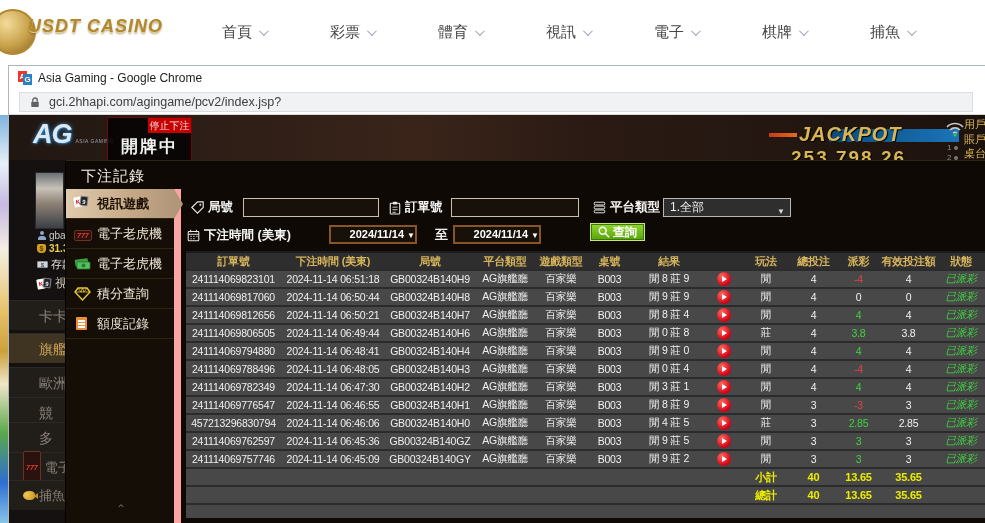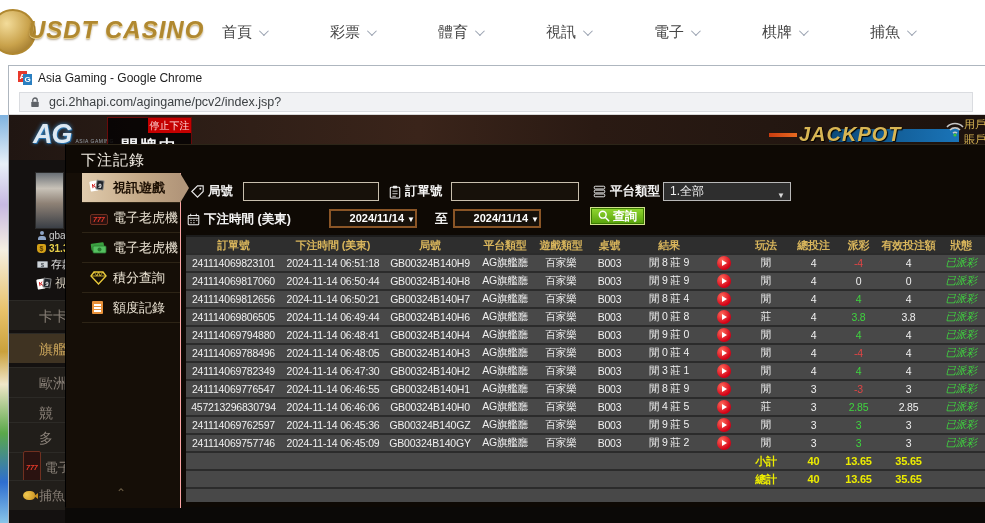--- a/index.html
+++ b/index.html
@@ -3,21 +3,21 @@
 <meta charset="utf-8">
 <style>
   * { margin:0; padding:0; box-sizing:border-box; }
   body { background:#fff; font-family:"Liberation Sans", sans-serif; }
   #screen { position:relative; width:985px; height:523px; overflow:hidden; background:#fff; }
 
   
   .topbar { position:absolute; left:0; top:0; width:985px; height:65px; background:#fff; }
   .logo-coin { position:absolute; left:-10px; top:9px; width:46px; height:46px; border-radius:50%;
     background:radial-gradient(circle at 35% 30%, #f3dc9a, #c9a24b 55%, #8a6420); border:2px solid #b08830; }
-  .logo-text { position:absolute; left:28px; top:16px; font-size:24px; font-weight:bold; letter-spacing:1px;
+  .logo-text { position:absolute; left:28px; top:16px; font-size:18px; font-weight:bold; letter-spacing:1px;
     color:#b08830; text-shadow:0 1px 0 #e8cf8a, 0 2px 2px rgba(90,60,10,.45); font-style:italic; }
   .nav { position:absolute; left:222px; top:0; width:692px; height:65px; display:flex; align-items:center; justify-content:space-between; }
   .nav-item { display:flex; align-items:center; gap:7px; font-size:15px; color:#454545; cursor:pointer; }
   .chev { width:7px; height:7px; border-right:1.6px solid #9aa2b0; border-bottom:1.6px solid #9aa2b0; transform:rotate(45deg) translateY(-2px); }
 
   
   .chrome { position:absolute; left:8px; top:65px; width:977px; height:458px; background:#fff; border:1px solid #aeb6bf; border-right:none; }
   .win-titlebar { position:relative; height:23px; background:#fff; display:flex; align-items:center; padding-left:9px; gap:6px; }
   .favicon-ag { width:14px; height:14px; position:relative; flex:0 0 auto; }
   .favicon-ag .fa { position:absolute; left:0; top:0; width:9px; height:11px; background:#e8392c; color:#fff; font-size:8px; font-weight:bold; text-align:center; line-height:11px; }
@@ -71,23 +71,23 @@
   .mini-cards .c1 { position:absolute; left:0; top:1px; width:8px; height:10px; background:#fff; border-radius:1px; transform:rotate(-10deg); color:#c00; font-size:6px; line-height:10px; text-align:center; font-weight:bold; }
   .mini-cards .c2 { position:absolute; left:6px; top:0; width:8px; height:10px; background:#20242a; border:0.5px solid #888; border-radius:1px; transform:rotate(8deg); color:#eee; font-size:6px; line-height:10px; text-align:center; font-weight:bold; }
   .lob-tab { position:absolute; left:0; width:56px; height:30px; font-size:14px; color:#8a8178; line-height:30px; padding-left:30px; border-top:1px solid #2c2a26; background:#211e1a; white-space:nowrap; }
   .lob-tab.active { background:#3f3322; color:#c8a35a; }
   .lob-tab.icon-tab { padding-left:14px; display:flex; align-items:center; gap:4px; font-size:13px; }
   .slot-777 { display:inline-block; background:#2a1210; border:1px solid #703020; border-radius:2px; color:#e83a2a; font-size:7px; font-weight:bold; font-style:italic; padding:1px 2px; }
   .fish-ico { display:inline-block; width:12px; height:9px; border-radius:50% 40% 40% 50%; background:radial-gradient(circle at 30% 40%, #f0c850, #c89020); position:relative; }
   .fish-ico:after { content:""; position:absolute; right:-3px; top:2px; border-left:4px solid #c89020; border-top:3px solid transparent; border-bottom:3px solid transparent; transform:rotate(180deg); }
 
   
-  .modal { position:absolute; left:56px; top:29px; width:920px; height:363px; background:#0e0904; border-top:1px solid #2c2518; border-left:1px solid #000; }
+  .modal { position:absolute; left:56px; top:45px; width:920px; height:363px; background:#0e0904; border-top:1px solid #2c2518; border-left:1px solid #000; }
   .modal-title { position:absolute; left:15px; top:6px; font-size:15px; color:#f2ede4; letter-spacing:1px; }
-  .side-menu { position:absolute; left:0; top:28px; width:115px; height:335px; background:#150e07; border-right:1px solid #fca5a5;padding-left:16px; }
+  .side-menu { position:absolute; left:0; top:28px; width:115px; height:335px; background:#150e07; border-right:7px solid #fca5a5; }
   .menu-item { position:relative; height:30px; display:flex; align-items:center; gap:6px; padding-left:8px; font-size:13px; color:#ece4d4; border-bottom:1px solid #2d2416; cursor:pointer; white-space:nowrap; }
   .menu-item.selected { background:linear-gradient(90deg,#e0cbad 0%,#c4a987 60%,#b2967a 100%); color:#1c0f03; font-weight:bold; }
   .menu-item.selected:after { content:""; position:absolute; right:-9px; top:50%; transform:translateY(-50%);
     border-left:9px solid #b2967a; border-top:15px solid transparent; border-bottom:15px solid transparent; z-index:3; }
   .menu-caret { position:absolute; left:50px; bottom:8px; color:#6a5c44; font-size:12px; }
   .mi { width:17px; height:15px; flex:0 0 auto; position:relative; }
   .gem-svg, .tag-svg, .clip-svg, .db-svg, .cal-svg { display:block; }
 
   .doc-ico { position:absolute; left:2px; top:1px; width:11px; height:13px; background:#e8913a; border-radius:1px; }
   .doc-ico:before { content:""; position:absolute; left:2px; top:3px; width:7px; height:1.5px; background:#fff; box-shadow:0 3px 0 #fff, 0 6px 0 #fff; }

